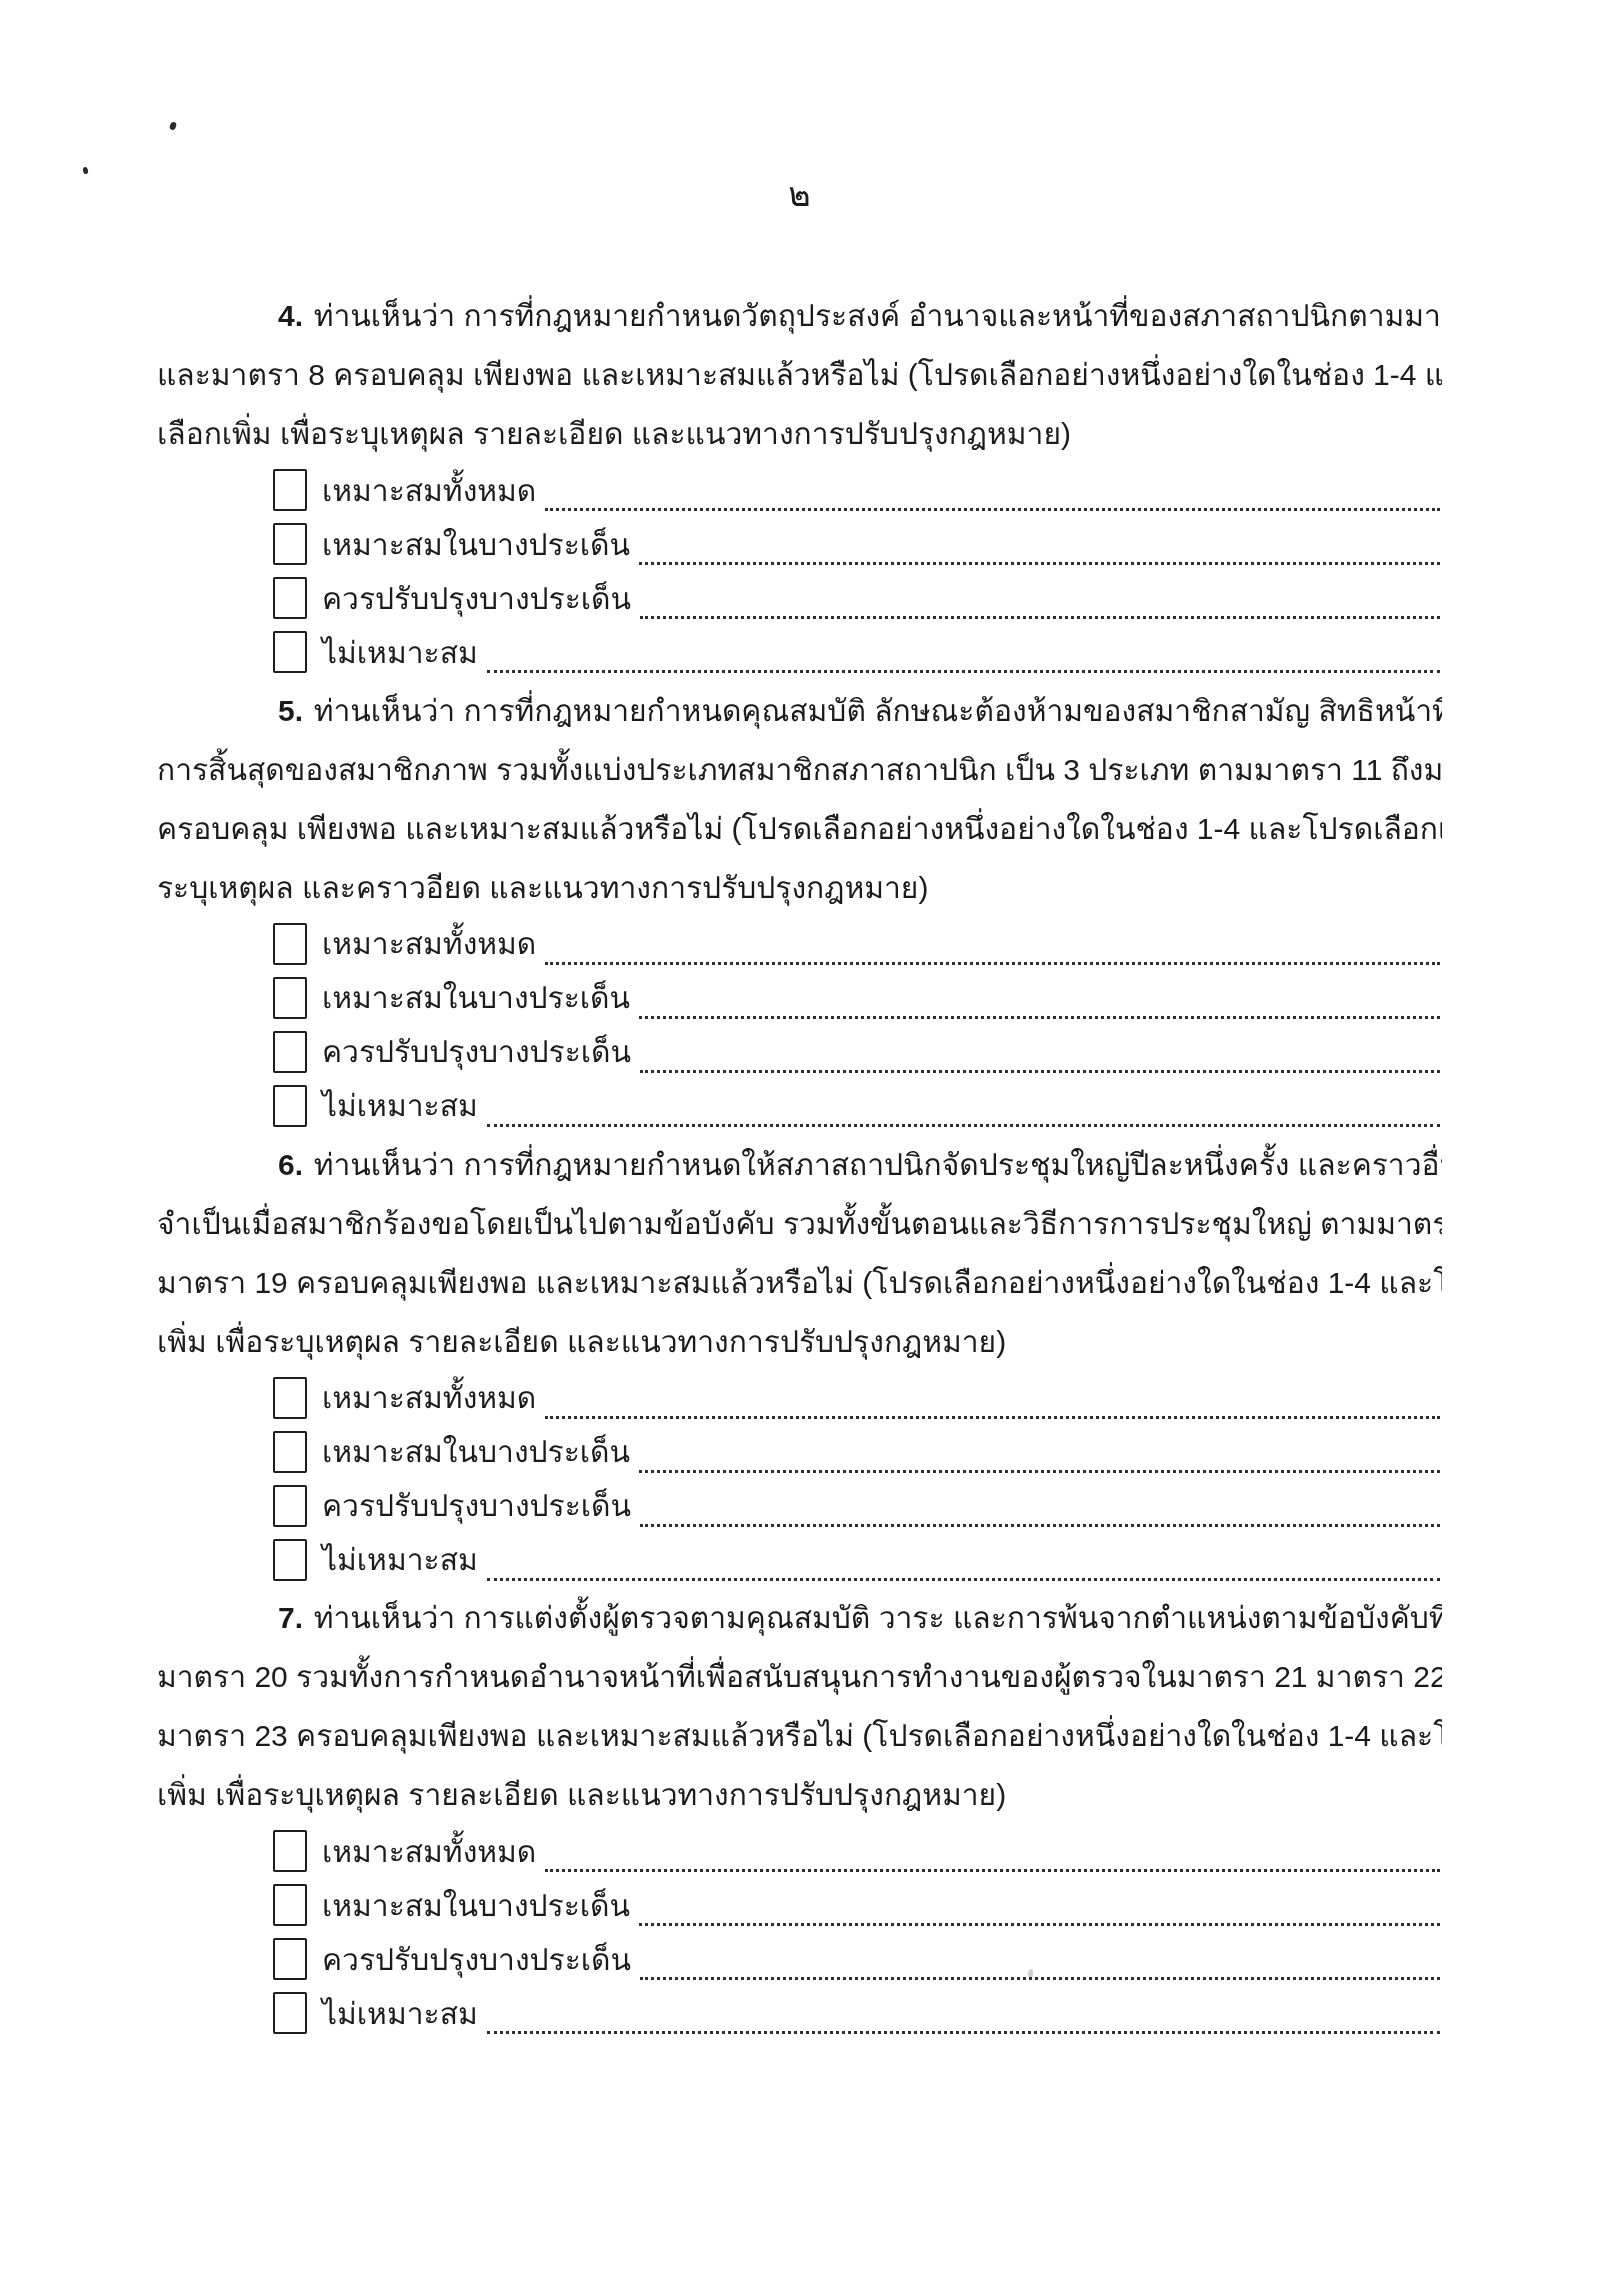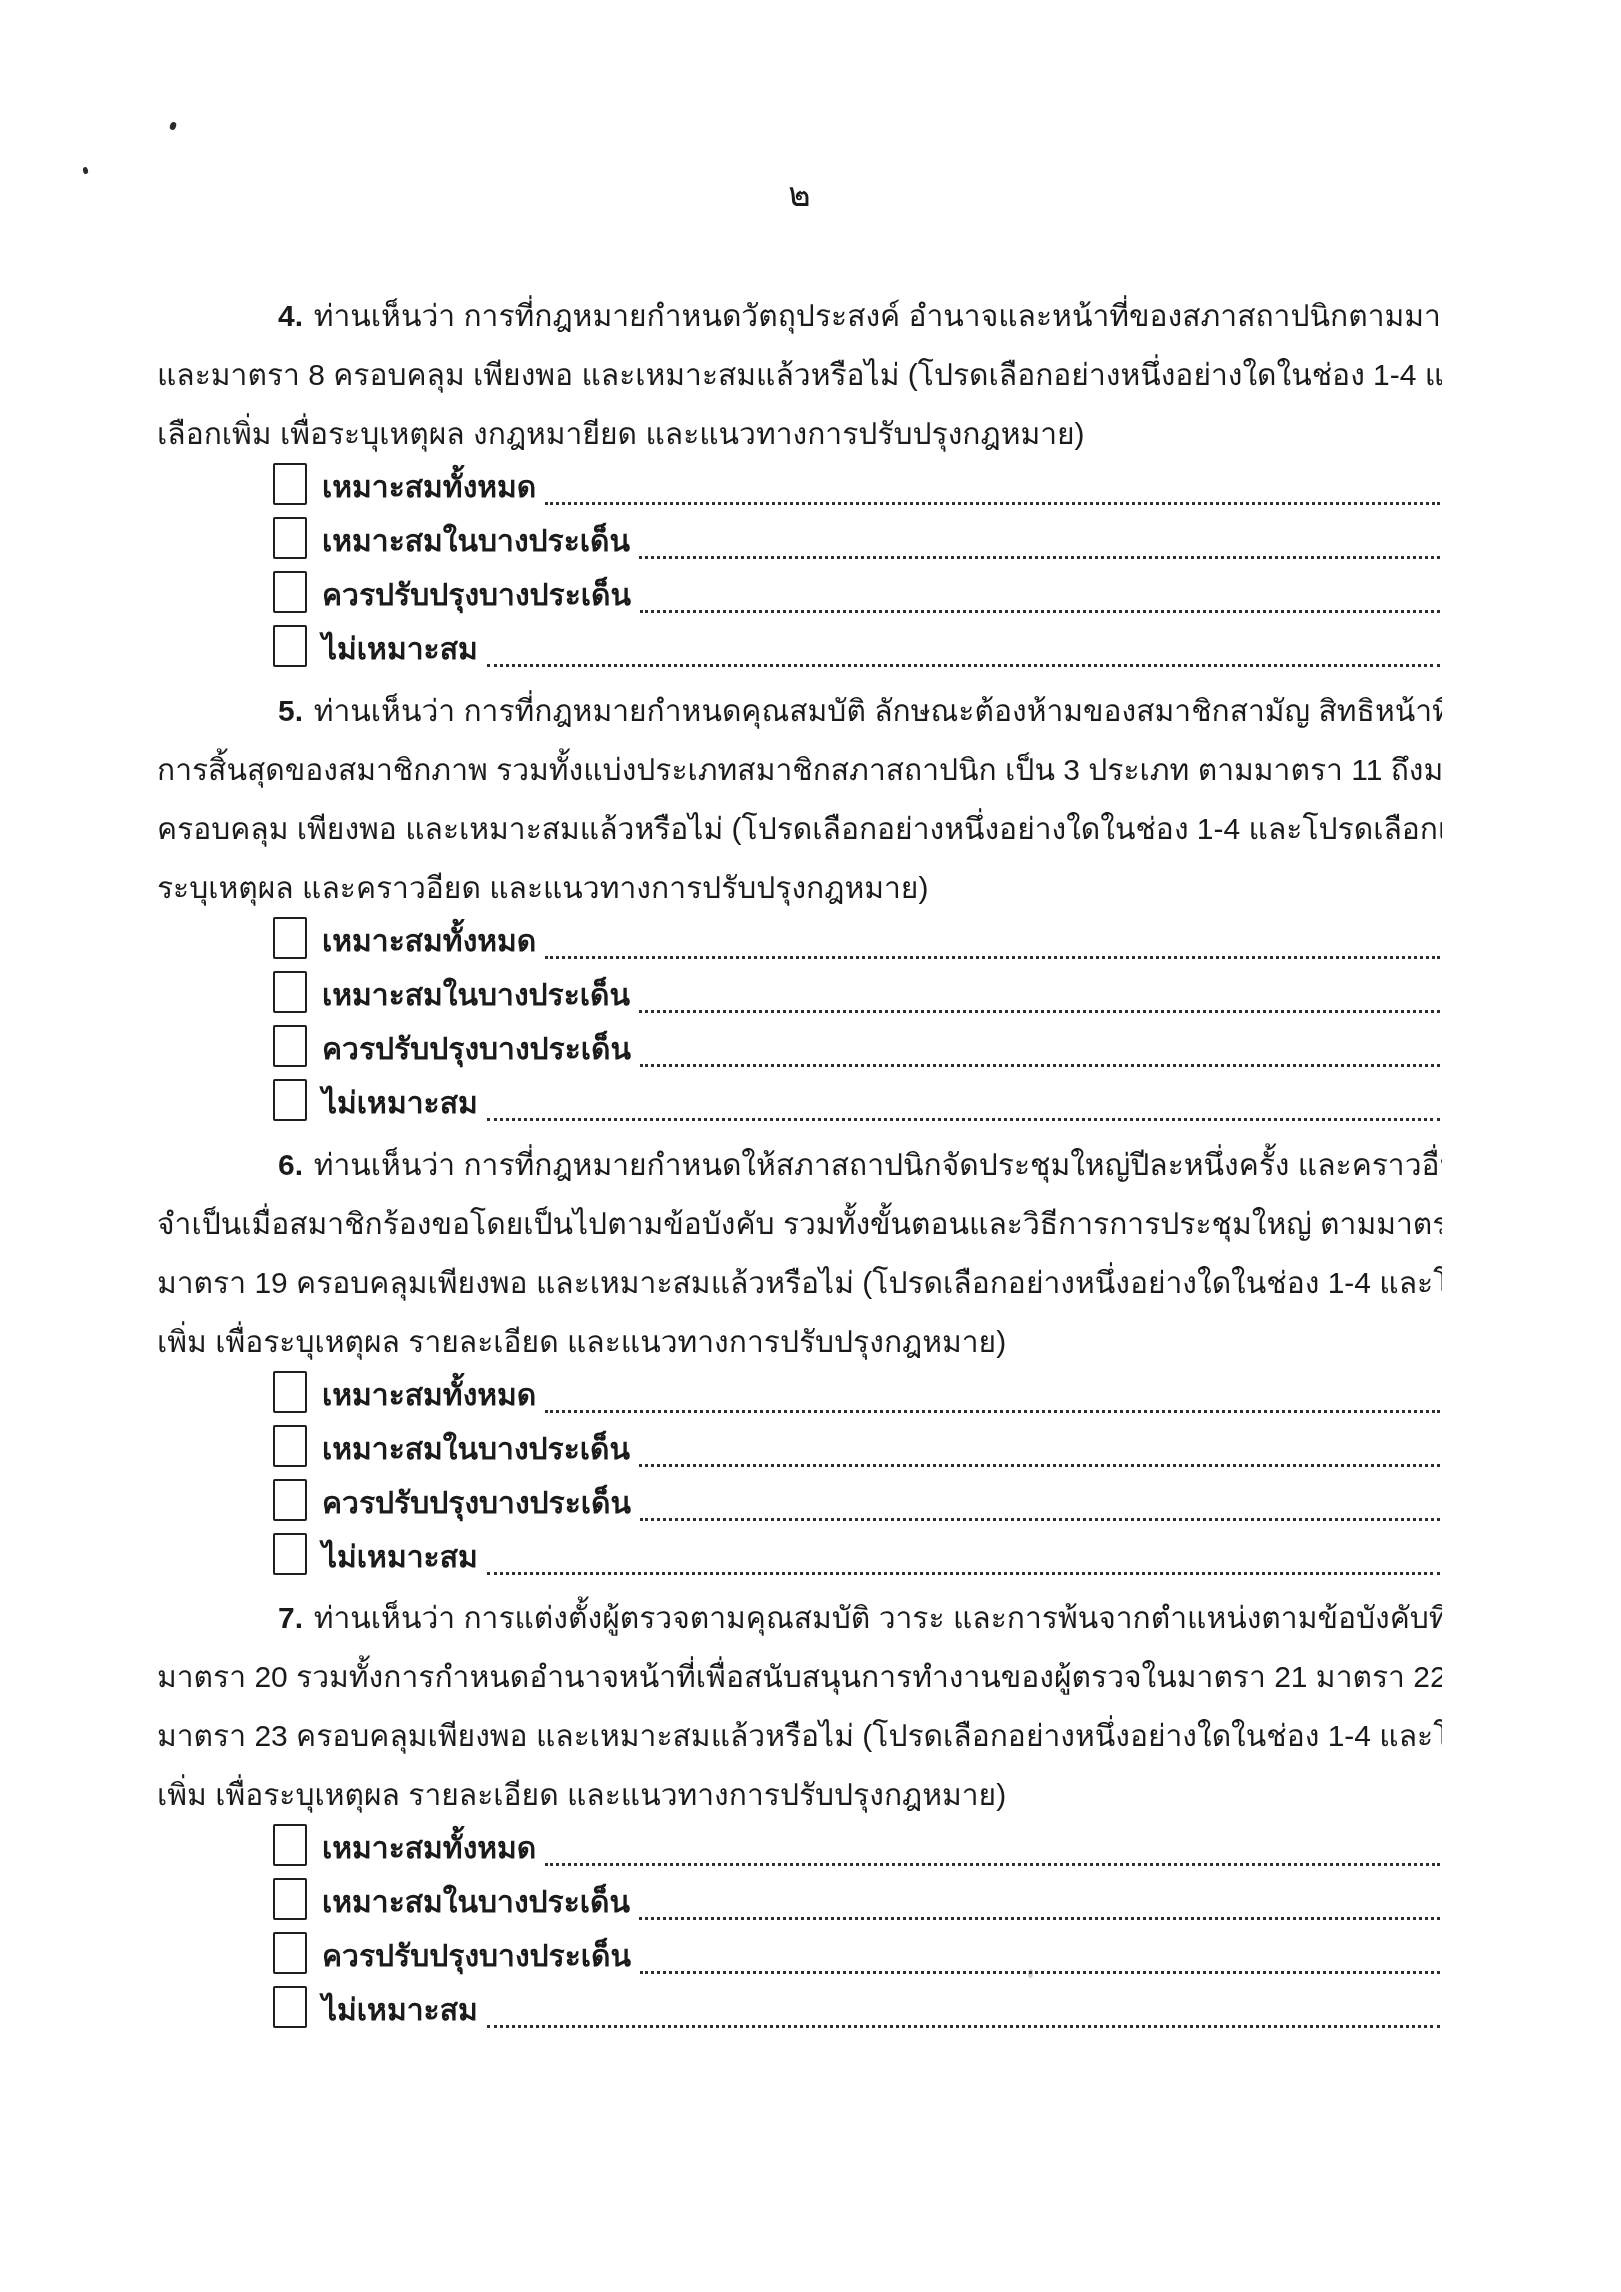--- a/index.html
+++ b/index.html
@@ -33,22 +33,22 @@
     overflow: hidden;
   }
   .q-first { padding-left: 121px; }
   .q-num {
     font-weight: bold;
     margin-right: 10.7px;
   }
   .options { margin: 0 0 1.8px 116px; }
   .option-row {
     display: flex;
+    align-items: center;
     height: 54px;
-    font-weight: bold;
   }
   .checkbox {
     flex: 0 0 auto;
     width: 30px;
     height: 38px;
     border: 2.7px solid #1e1e1e;
     border-radius: 1.8px;
     background: transparent;
     margin-right: 15px;
   }
@@ -83,21 +83,21 @@
   <span class="speck speck-2"></span>
   <span class="speck speck-3"></span>
 
   <div class="page-number">๒</div>
 
   <section class="question">
     <div class="q-line q-first">
       <span class="q-num">4.</span><span>ท่านเห็นว่า การที่กฎหมายกำหนดวัตถุประสงค์ อำนาจและหน้าที่ของสภาสถาปนิกตามมาตรา 7</span>
     </div>
     <div class="q-line">และมาตรา 8 ครอบคลุม เพียงพอ และเหมาะสมแล้วหรือไม่ (โปรดเลือกอย่างหนึ่งอย่างใดในช่อง 1-4 และโปรด</div>
-    <div class="q-line">เลือกเพิ่ม เพื่อระบุเหตุผล งกฎหมายียด และแนวทางการปรับปรุงกฎหมาย)</div>
+    <div class="q-line">เลือกเพิ่ม เพื่อระบุเหตุผล รายละเอียด และแนวทางการปรับปรุงกฎหมาย)</div>
     <div class="options">
       <div class="option-row">
         <span class="checkbox"></span>
         <span class="option-label">เหมาะสมทั้งหมด</span>
         <span class="dotted-leader"></span>
       </div>
       <div class="option-row">
         <span class="checkbox"></span>
         <span class="option-label">เหมาะสมในบางประเด็น</span>
         <span class="dotted-leader"></span>

